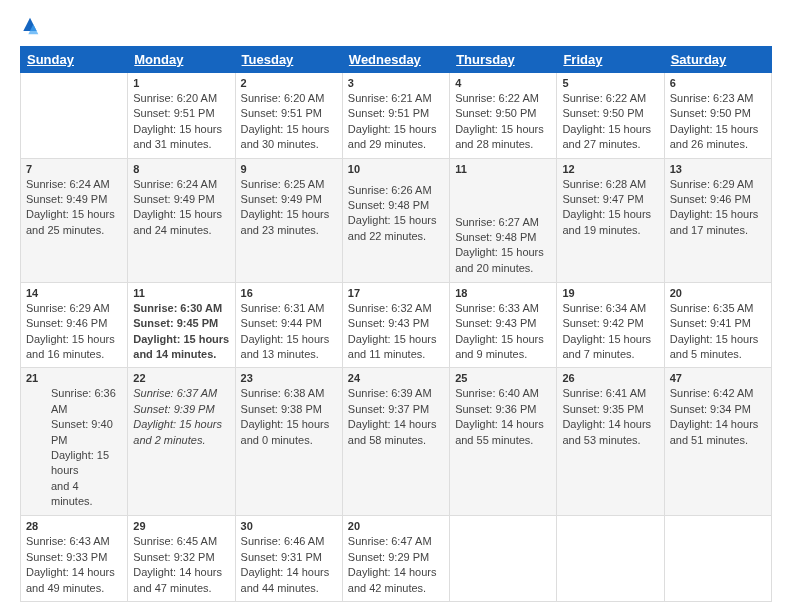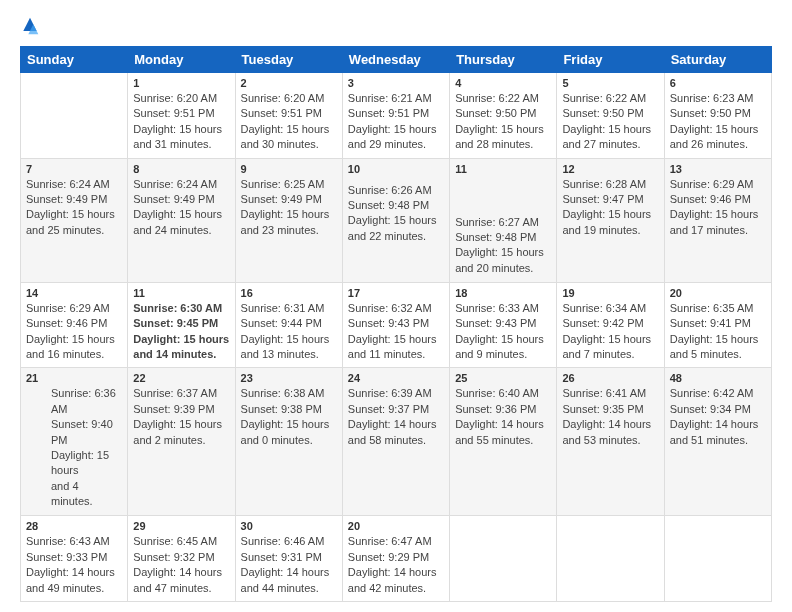--- a/index.html
+++ b/index.html
@@ -90,21 +90,21 @@
     .day-info {
       font-size: 11px;
       color: #444;
       line-height: 1.4;
     }
     .empty-cell {
       background: #f9f9f9;
     }
     tr:nth-child(odd) td { background-color: #ffffff; }
     tr:nth-child(even) td { background-color: #f5f5f5; }
-    .calendar thead tr th { background-color: #1565c0; }
+    .calendar thead tr th { background-color: #1565c0; text-decoration: underline; }
   </style>
 </head>
 <body>
 
 <div class="page">
   <div class="header">
     <div class="logo">
       <div class="logo-text">
         <svg class="logo-icon" viewBox="0 0 24 24" xmlns="http://www.w3.org/2000/svg">
           <polygon points="12,2 20,18 4,18" fill="#1565c0"></polygon>
@@ -283,21 +283,21 @@
         <tr>
           <td>
             <span class="day-number">21</span>
             <div class="day-info" style="white-space: pre-line; margin-left: 25px;">Sunrise: 6:36 AM
 Sunset: 9:40 PM
 Daylight: 15 hours
 and 4 minutes.</div>
           </td>
           <td>
             <span class="day-number">22</span>
-            <div class="day-info" style="white-space: pre-line;">Sunrise: 6:37 AM
+            <div class="day-info" style="white-space: pre-line; font-style: italic;">Sunrise: 6:37 AM
 Sunset: 9:39 PM
 Daylight: 15 hours
 and 2 minutes.</div>
           </td>
           <td>
             <span class="day-number">23</span>
             <div class="day-info" style="white-space: pre-line;">Sunrise: 6:38 AM
 Sunset: 9:38 PM
 Daylight: 15 hours
 and 0 minutes.</div>
@@ -317,21 +317,21 @@
 and 55 minutes.</div>
           </td>
           <td>
             <span class="day-number">26</span>
             <div class="day-info" style="white-space: pre-line;">Sunrise: 6:41 AM
 Sunset: 9:35 PM
 Daylight: 14 hours
 and 53 minutes.</div>
           </td>
           <td>
-            <span class="day-number">48</span>
+            <span class="day-number">47</span>
             <div class="day-info" style="white-space: pre-line;">Sunrise: 6:42 AM
 Sunset: 9:34 PM
 Daylight: 14 hours
 and 51 minutes.</div>
           </td>
         </tr>
         <tr>
           <td>
             <span class="day-number">28</span>
             <div class="day-info" style="white-space: pre-line;">Sunrise: 6:43 AM

